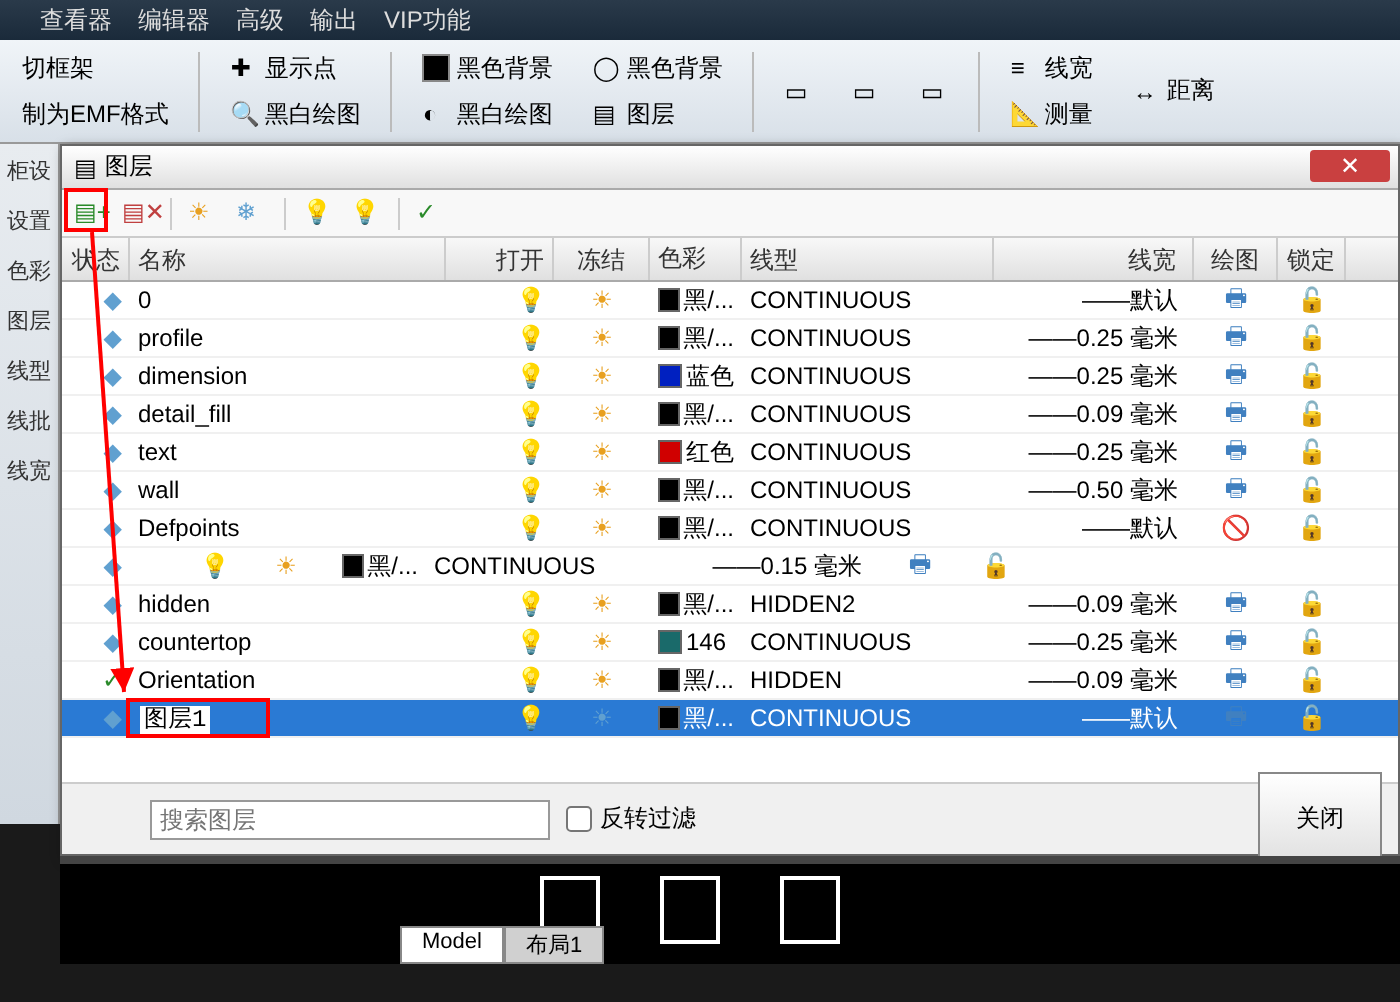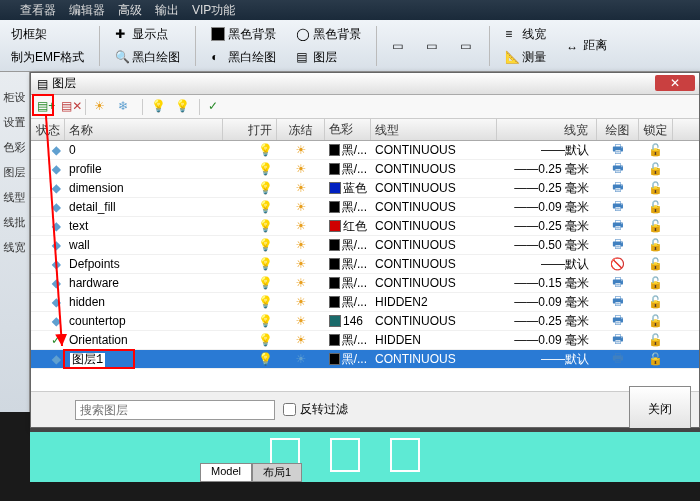--- a/index.html
+++ b/index.html
@@ -7,21 +7,21 @@
 
 .top-menu { background: linear-gradient(#2a3a4a, #1a2a3a); color: #fff; display: flex; height: 20px; align-items: center; padding-left: 20px; gap: 13px; }
 .top-menu span { color: #ddd; }
 
 .ribbon { background: linear-gradient(#f0f4f8, #d8e0e8); height: 52px; display: flex; align-items: center; padding: 4px 6px; gap: 10px; border-bottom: 1px solid #999; }
 .ribbon-group { display: flex; flex-direction: column; gap: 2px; }
 .ribbon-btn { display: flex; align-items: center; gap: 3px; padding: 1px 4px; border: 1px solid transparent; cursor: pointer; }
 .ribbon-icon { width: 14px; height: 14px; display: inline-block; }
 .ribbon-sep { width: 1px; height: 40px; background: #bbb; }
 
-.left-panel { position: absolute; left: 0; top: 72px; width: 30px; background: linear-gradient(#e8ecf0, #d0d8e0); height: 340px; border-right: 1px solid #999; display: flex; flex-direction: column; align-items: center; padding-top: 16px; gap: 6px; }
+.left-panel { position: absolute; left: 0; top: 72px; width: 30px; background: linear-gradient(#e8ecf0, #d0d8e0); height: 340px; border-right: 1px solid #999; display: flex; flex-direction: column; align-items: center; padding-top: 4px; gap: 6px; }
 .left-panel div { font-size: 11px; color: #333; writing-mode: horizontal-tb; padding: 2px; }
 
 .dialog { position: absolute; left: 30px; top: 72px; width: 670px; height: 356px; background: #f0f0f0; border: 1px solid #666; box-shadow: 2px 2px 6px rgba(0,0,0,0.4); display: flex; flex-direction: column; }
 .dialog-title { background: linear-gradient(#fff, #e0e0e0); height: 22px; display: flex; align-items: center; padding: 0 6px; gap: 4px; border-bottom: 1px solid #aaa; }
 .dialog-close { position: absolute; right: 4px; top: 2px; width: 40px; height: 16px; background: #c94040; color: #fff; text-align: center; border-radius: 2px; cursor: pointer; line-height: 16px; }
 
 .dialog-toolbar { height: 24px; display: flex; align-items: center; padding: 0 6px; gap: 8px; background: #f8f8f8; border-bottom: 1px solid #ccc; }
 .tb-icon { width: 16px; height: 16px; cursor: pointer; position: relative; }
 .tb-sep { width: 1px; height: 16px; background: #ccc; }
 
@@ -55,21 +55,21 @@
 .lock { color: #4080c0; }
 
 .red-box-name { position: absolute; border: 2px solid red; pointer-events: none; z-index: 50; }
 .red-arrow { position: absolute; z-index: 49; pointer-events: none; }
 
 .dialog-footer { height: 36px; background: #f0f0f0; border-top: 1px solid #ccc; display: flex; align-items: center; padding: 0 8px; gap: 8px; }
 .search-box { width: 200px; height: 20px; border: 1px solid #999; padding: 0 4px; color: #888; margin-left: 36px; }
 .chk { display: flex; align-items: center; gap: 4px; }
 .close-btn { margin-left: auto; padding: 14px 18px; background: linear-gradient(#fff,#e0e0e0); border: 1px solid #888; cursor: pointer; }
 
-.canvas-area { position: absolute; left: 30px; top: 428px; right: 0; height: 54px; background: #5eead4; border-top: 4px solid #444; text-decoration: underline; }
+.canvas-area { position: absolute; left: 30px; top: 428px; right: 0; height: 54px; background: #000000; border-top: 4px solid #444; text-decoration: underline; }
 .canvas-tabs { position: absolute; bottom: 0; left: 170px; display: flex; }
 .canvas-tab { background: #d0d0d0; border: 1px solid #888; padding: 1px 10px; font-size: 11px; }
 .canvas-tab.active { background: #fff; }
 .canvas-shapes { position: absolute; left: 240px; top: 6px; display: flex; gap: 30px; }
 .canvas-shapes div { width: 30px; height: 34px; border: 2px solid #fff; }
 </style>
 </head>
 <body>
 
 <div class="top-menu">
@@ -286,21 +286,20 @@
           <span class="swatch" style="background:#000"></span>
           <span>黑/...</span>
         </div>
         <div class="col-ltype">CONTINUOUS</div>
         <div class="col-lweight">——默认</div>
         <div class="col-plot"><span class="printer">🚫</span></div>
         <div class="col-lock"><span class="lock">🔓</span></div>
       </div>
       <div class="layer-row">
         <div class="col-state"><span class="diamond">◆</span></div>
-        <div class="col-name">hardware</div>
         <div class="col-open"><span class="bulb">💡</span></div>
         <div class="col-freeze"><span class="sun">☀</span></div>
         <div class="col-color">
           <span class="swatch" style="background:#000"></span>
           <span>黑/...</span>
         </div>
         <div class="col-ltype">CONTINUOUS</div>
         <div class="col-lweight">——0.15 毫米</div>
         <div class="col-plot"><span class="printer">🖶</span></div>
         <div class="col-lock"><span class="lock">🔓</span></div>

